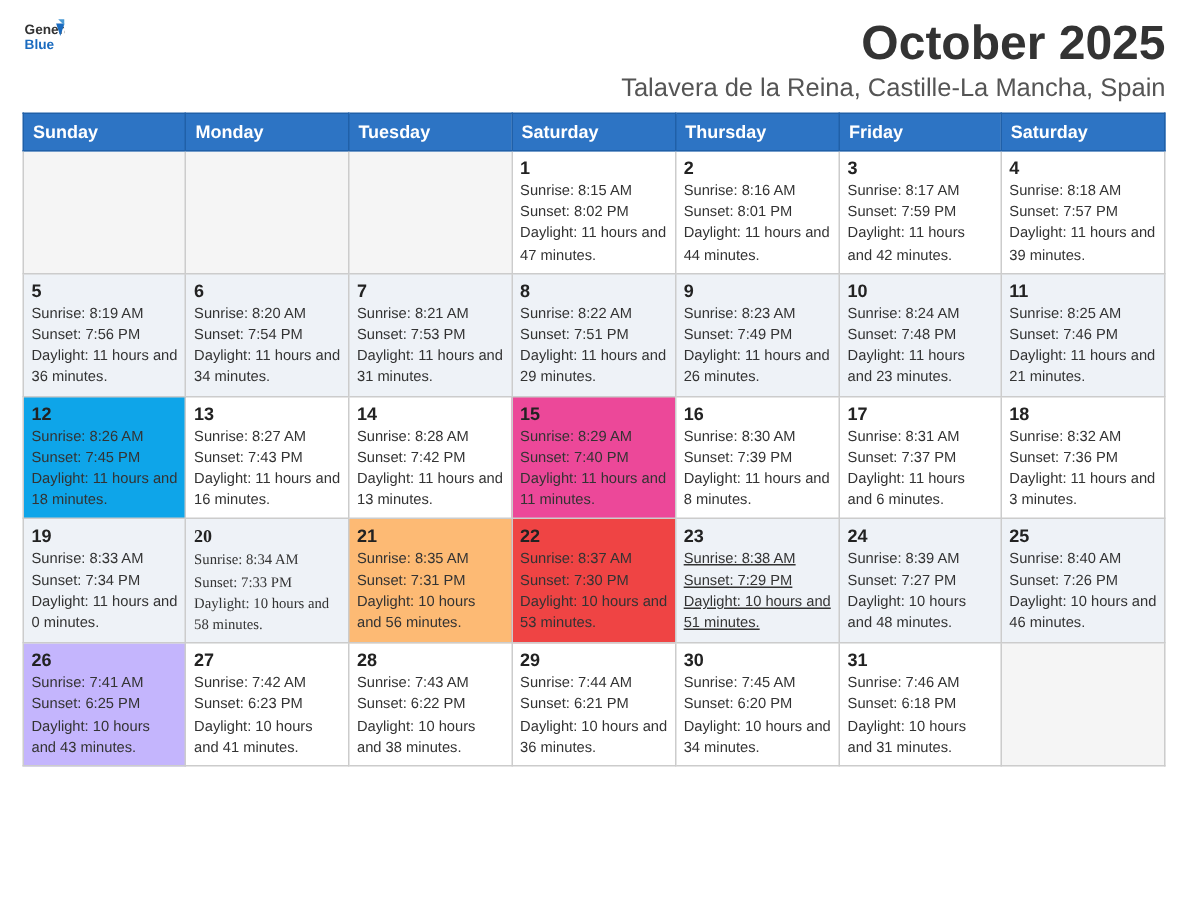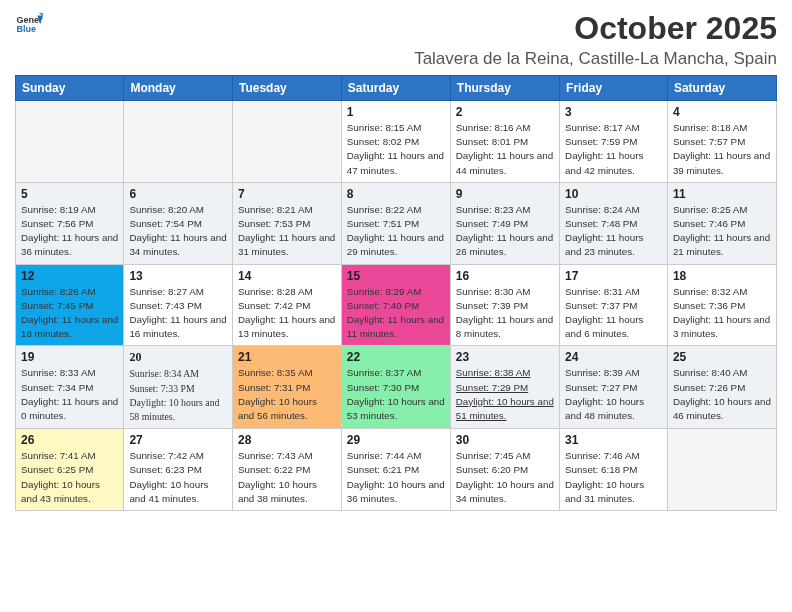--- a/index.html
+++ b/index.html
@@ -246,21 +246,21 @@
             <div class="day-info" style="white-space: pre-line;">Sunrise: 8:34 AM
 Sunset: 7:33 PM
 Daylight: 10 hours and 58 minutes.</div>
           </td>
           <td style="background: #fdba74;">
             <div class="day-number">21</div>
             <div class="day-info" style="white-space: pre-line;">Sunrise: 8:35 AM
 Sunset: 7:31 PM
 Daylight: 10 hours and 56 minutes.</div>
           </td>
-          <td style="background: #86efac;">
+          <td style="background: #ef4444;">
             <div class="day-number">22</div>
             <div class="day-info" style="white-space: pre-line;">Sunrise: 8:37 AM
 Sunset: 7:30 PM
 Daylight: 10 hours and 53 minutes.</div>
           </td>
           <td style="background: rgb(238, 242, 247);">
             <div class="day-number">23</div>
             <div class="day-info" style="white-space: pre-line; text-decoration: underline;">Sunrise: 8:38 AM
 Sunset: 7:29 PM
 Daylight: 10 hours and 51 minutes.</div>
@@ -272,21 +272,21 @@
 Daylight: 10 hours and 48 minutes.</div>
           </td>
           <td style="background: rgb(238, 242, 247);">
             <div class="day-number">25</div>
             <div class="day-info" style="white-space: pre-line;">Sunrise: 8:40 AM
 Sunset: 7:26 PM
 Daylight: 10 hours and 46 minutes.</div>
           </td>
         </tr>
         <tr>
-          <td style="background: #fef9c3; margin-left: 16px;">
+          <td style="background: #c4b5fd; margin-left: 16px;">
             <div class="day-number">26</div>
             <div class="day-info" style="white-space: pre-line;">Sunrise: 7:41 AM
 Sunset: 6:25 PM
 Daylight: 10 hours and 43 minutes.</div>
           </td>
           <td style="background: rgb(255, 255, 255);">
             <div class="day-number">27</div>
             <div class="day-info" style="white-space: pre-line;">Sunrise: 7:42 AM
 Sunset: 6:23 PM
 Daylight: 10 hours and 41 minutes.</div>

